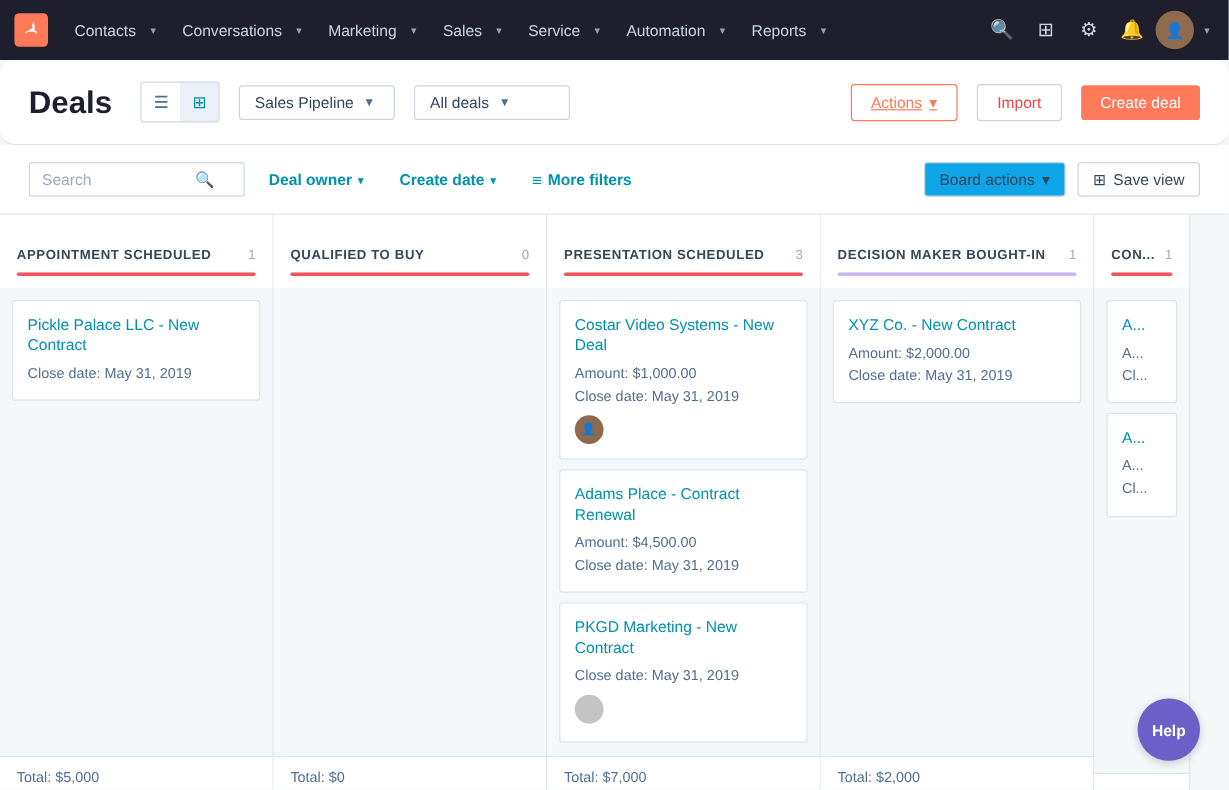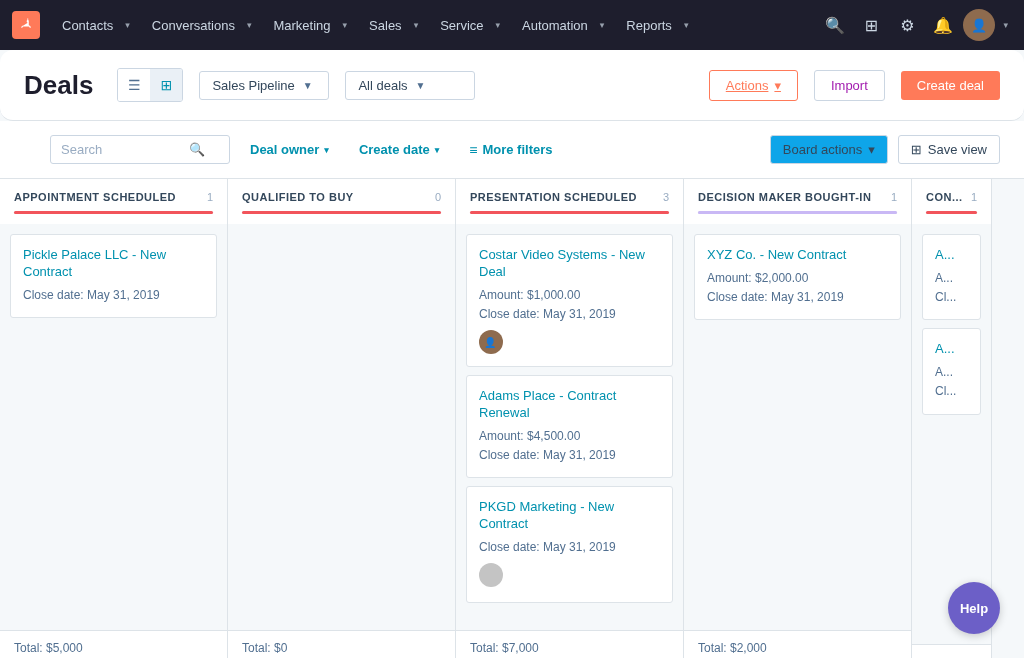--- a/index.html
+++ b/index.html
@@ -19,40 +19,40 @@
     .page-header { background: white; padding: 18px 24px; border-bottom: 1px solid #dde3e8; display: flex; align-items: center; gap: 16px; border-radius: 13px; }
     .page-title { font-size: 26px; font-weight: 600; color: #1e1e2d; margin-right: 8px; }
     .view-toggle { display: flex; border: 1px solid #cbd6e2; border-radius: 3px; overflow: hidden; }
     .view-toggle-btn { width: 32px; height: 32px; display: flex; align-items: center; justify-content: center; cursor: pointer; background: white; color: #516f90; font-size: 14px; border: none; }
     .view-toggle-btn.active { background: #eaf0f6; color: #0091ae; }
     .dropdown-select { display: flex; align-items: center; gap: 8px; padding: 6px 12px; border: 1px solid #cbd6e2; border-radius: 3px; background: white; cursor: pointer; font-size: 13px; color: #33475b; min-width: 130px; justify-content: flex-start; }
     .dropdown-select .chevron { color: #516f90; font-size: 10px; }
     .header-spacer { flex: 1; }
     .btn { padding: 7px 16px; border-radius: 3px; font-size: 13px; cursor: pointer; font-weight: 500; display: flex; align-items: center; gap: 6px; }
     .btn-outline-orange { border: 1px solid #ff7a59; color: #ff7a59; background: white; text-decoration: underline; }
-    .btn-outline-gray { border: 1px solid #cbd6e2; color: #a21caf; background: white; }
+    .btn-outline-gray { border: 1px solid #cbd6e2; color: #ef4444; background: white; }
     .btn-primary-orange { border: none; color: white; background: #ff7a59; }
 
     
     .filters-bar { background: white; padding: 14px 24px; border-bottom: 1px solid #dde3e8; display: flex; align-items: center; gap: 10px; }
-    .search-box { display: flex; align-items: center; border: 1px solid #cbd6e2; border-radius: 3px; padding: 6px 10px; gap: 8px; background: white; min-width: 180px; margin-left: 26px; }
+    .search-box { display: flex; align-items: center; border: 1px solid #cbd6e2; border-radius: 3px; padding: 6px 10px; gap: 8px; background: white; min-width: 180px; }
     .search-box input { border: none; outline: none; font-size: 13px; color: #33475b; background: transparent; width: 120px; }
     .search-box input::placeholder { color: #99acc2; }
     .filter-btn { display: flex; align-items: center; gap: 5px; padding: 6px 10px; cursor: pointer; color: #0091ae; font-size: 13px; font-weight: 700; border-radius: 3px; }
     .filter-btn .chevron { font-size: 9px; }
     .filters-spacer { flex: 1; }
     .board-actions-btn { display: flex; align-items: center; gap: 6px; padding: 6px 12px; border: 1px solid #cbd6e2; border-radius: 3px; background: #0ea5e9; cursor: pointer; font-size: 13px; color: #33475b; }
     .save-view-btn { display: flex; align-items: center; gap: 6px; padding: 6px 12px; border: 1px solid #cbd6e2; border-radius: 3px; background: white; cursor: pointer; font-size: 13px; color: #33475b; }
 
     
     .kanban-wrapper { display: flex; overflow-x: auto; overflow-y: hidden; height: calc(658px - 50px - 70px - 52px); background: #f5f8fa; padding: 0; }
     .kanban-col { min-width: 228px; max-width: 228px; border-right: 1px solid #dde3e8; display: flex; flex-direction: column; background: #f5f8fa; flex-shrink: 0; }
     .kanban-col.partial { min-width: 80px; max-width: 80px; overflow: hidden; }
     .col-header { padding: 12px 14px 8px; background: white; border-bottom: 2px solid transparent; }
-    .col-header-row { display: flex; align-items: flex-start; justify-content: space-between; }
+    .col-header-row { display: flex; align-items: flex-start; justify-content: space-between; margin-top: 16px; }
     .col-title { font-size: 11px; font-weight: 700; text-transform: uppercase; letter-spacing: 0.5px; color: #33475b; }
     .col-count { font-size: 11px; color: #99acc2; margin-left: 6px; }
     .col-bar { height: 3px; background: #dde3e8; margin-top: 8px; border-radius: 2px; }
     .col-bar-fill { height: 3px; border-radius: 2px; }
     .col-body { flex: 1; overflow-y: auto; padding: 10px 10px; display: flex; flex-direction: column; gap: 8px; }
     .col-footer { padding: 10px 14px; background: white; border-top: 1px solid #dde3e8; font-size: 12px; color: #516f90; font-weight: 500; }
 
     
     .deal-card { background: white; border: 1px solid #dde3e8; border-radius: 3px; padding: 12px; cursor: pointer; }
     .deal-name { color: #0091ae; font-size: 13px; font-weight: 500; margin-bottom: 5px; line-height: 1.3; }

